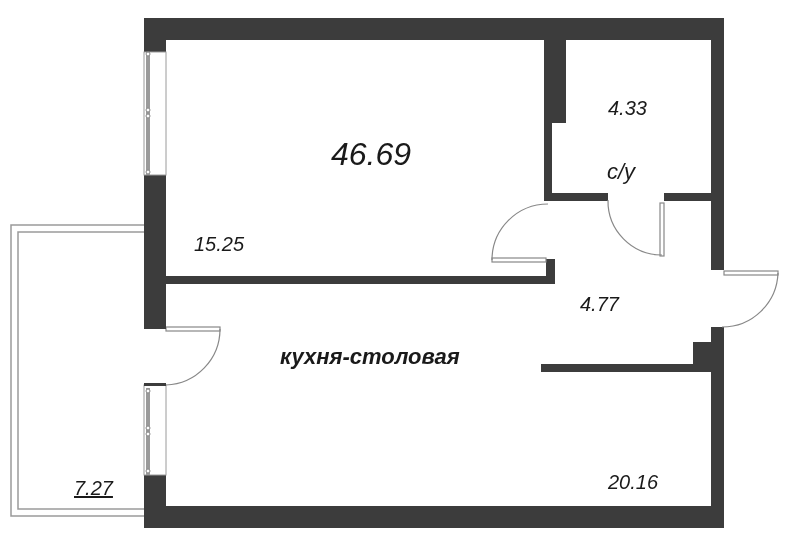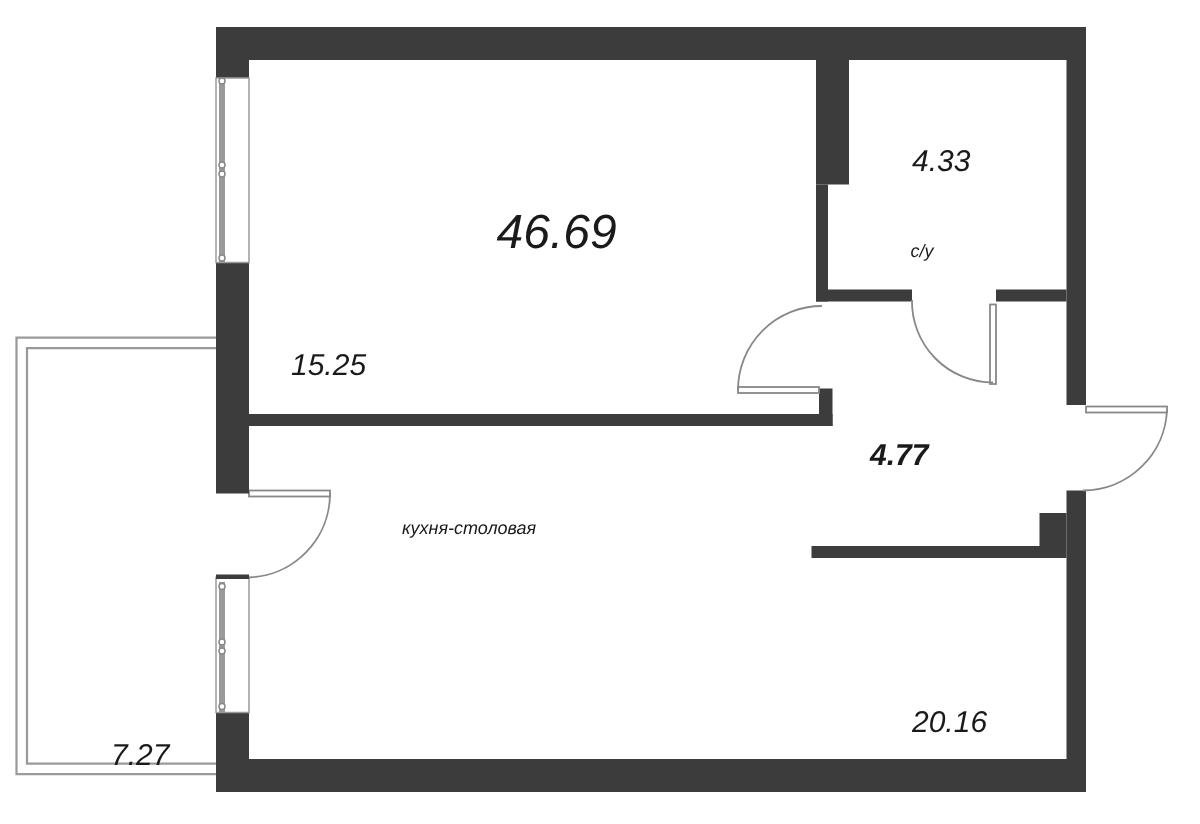--- a/index.html
+++ b/index.html
@@ -1,21 +1,21 @@
 <!DOCTYPE html>
 <html><head>
 <meta charset="utf-8">
 <style>
   html, body { margin: 0; padding: 0; background: #ffffff; }
   body { width: 800px; height: 549px; overflow: hidden; position: relative; font-family: "Liberation Sans", sans-serif; }
   #plan { position: absolute; left: 0; top: 0; width: 800px; height: 549px; }
   .label { position: absolute; font-style: italic; color: #1a1a1a; white-space: nowrap; line-height: 1; font-family: "Liberation Sans", sans-serif; }
   .total { font-size: 32px; }
   .area { font-size: 20px; }
-  .roomname { font-size: 12px; }
+  .roomname { font-size: 22px; }
 </style>
 </head>
 <body>
 
 <svg id="plan" viewBox="0 0 800 549" xmlns="http://www.w3.org/2000/svg">
 
   <g fill="none" stroke="#9a9a9a" stroke-width="1.5">
     <polyline points="144,225 11,225 11,516 144,516"></polyline>
     <polyline points="144,232 18,232 18,509 144,509"></polyline>
   </g>
@@ -80,16 +80,16 @@
   <g fill="none" stroke="#888888" stroke-width="1.2">
     <rect x="724" y="271" width="54" height="4" fill="#ffffff" stroke="#888"></rect>
     <path d="M778,273 A56,56 0 0 1 722,327"></path>
   </g>
 </svg>
 
 <div class="label total" style="left:331px; top:138px;">46.69</div>
 <div class="label area" style="left:194px; top:234px;">15.25</div>
 <div class="label area" style="left:608px; top:98px;">4.33</div>
 <div class="label roomname" style="left:607px; top:161px;">с/у</div>
-<div class="label area" style="left:580px; top:294px;font-weight:bold;">4.77</div>
-<div class="label roomname" style="left:268px; top:346px;">кухня-столовая</div>
+<div class="label area" style="left:580px; top:294px;">4.77</div>
+<div class="label roomname" style="left:280px; top:346px;font-weight:bold;">кухня-столовая</div>
 <div class="label area" style="left:608px; top:472px;">20.16</div>
-<div class="label area" style="left:74px; top:494px;">7.27</div>
+<div class="label area" style="left:74px; top:478px;text-decoration:underline;">7.27</div>
 
 </body></html>

